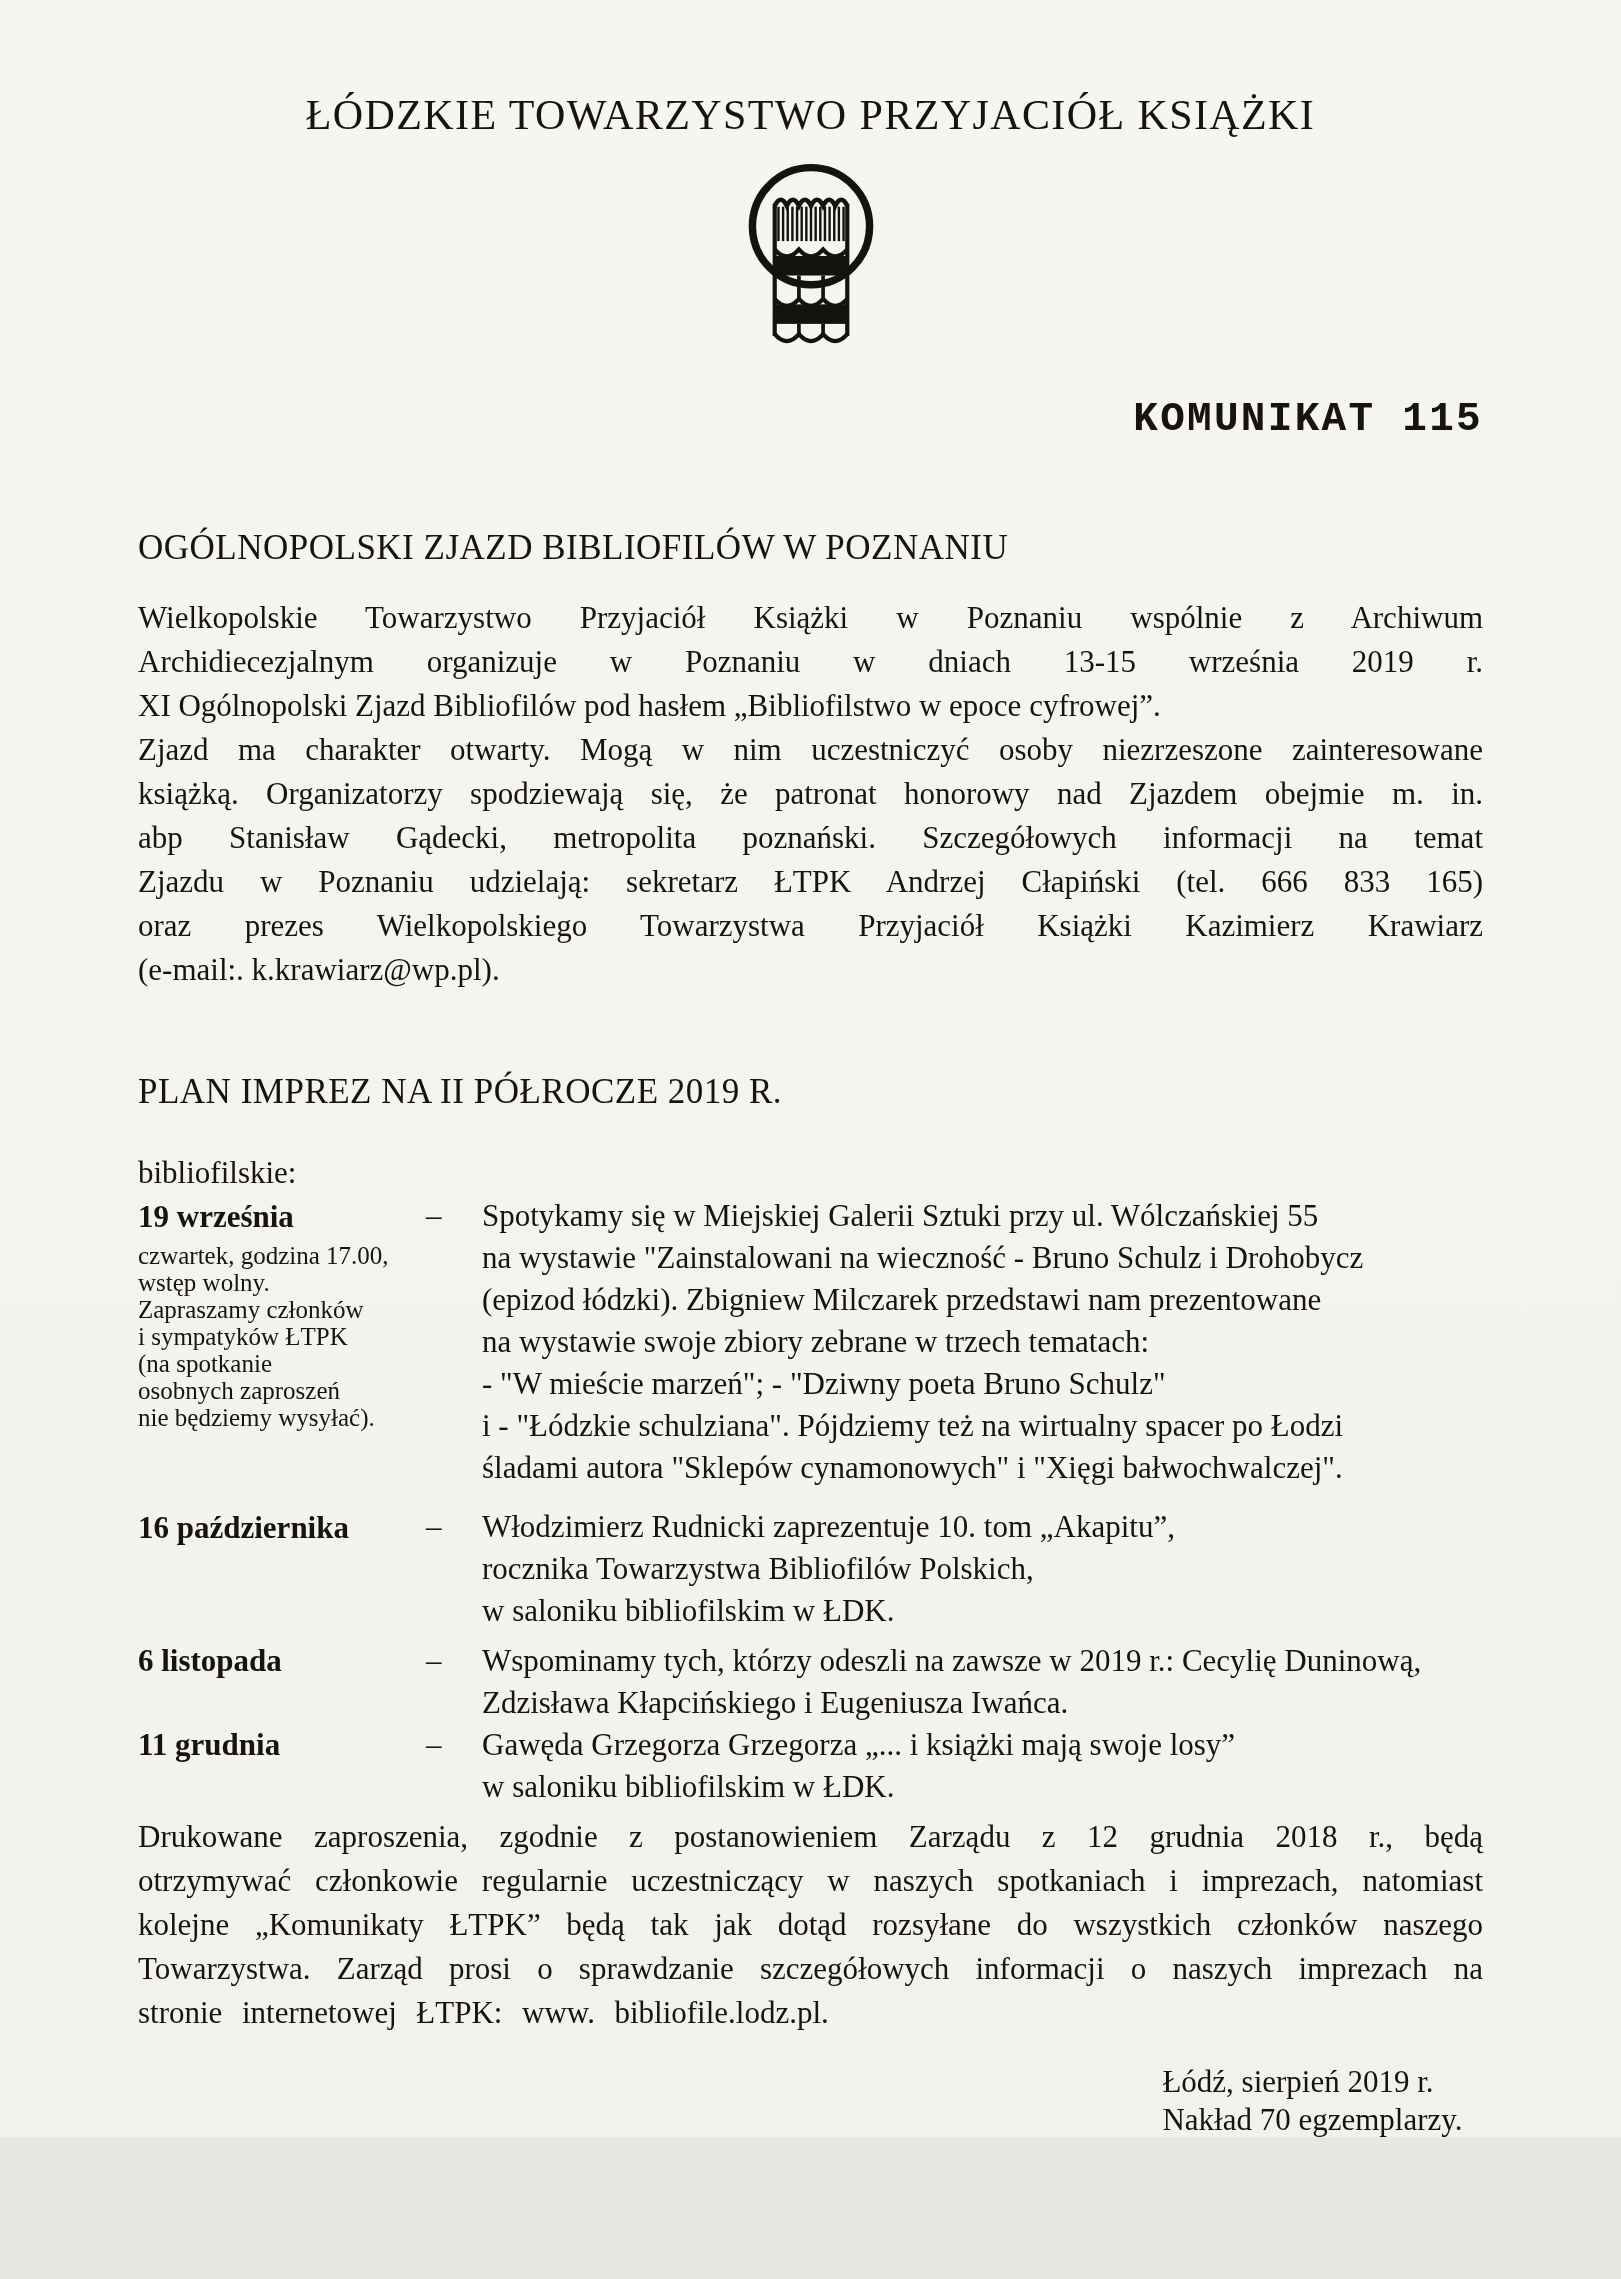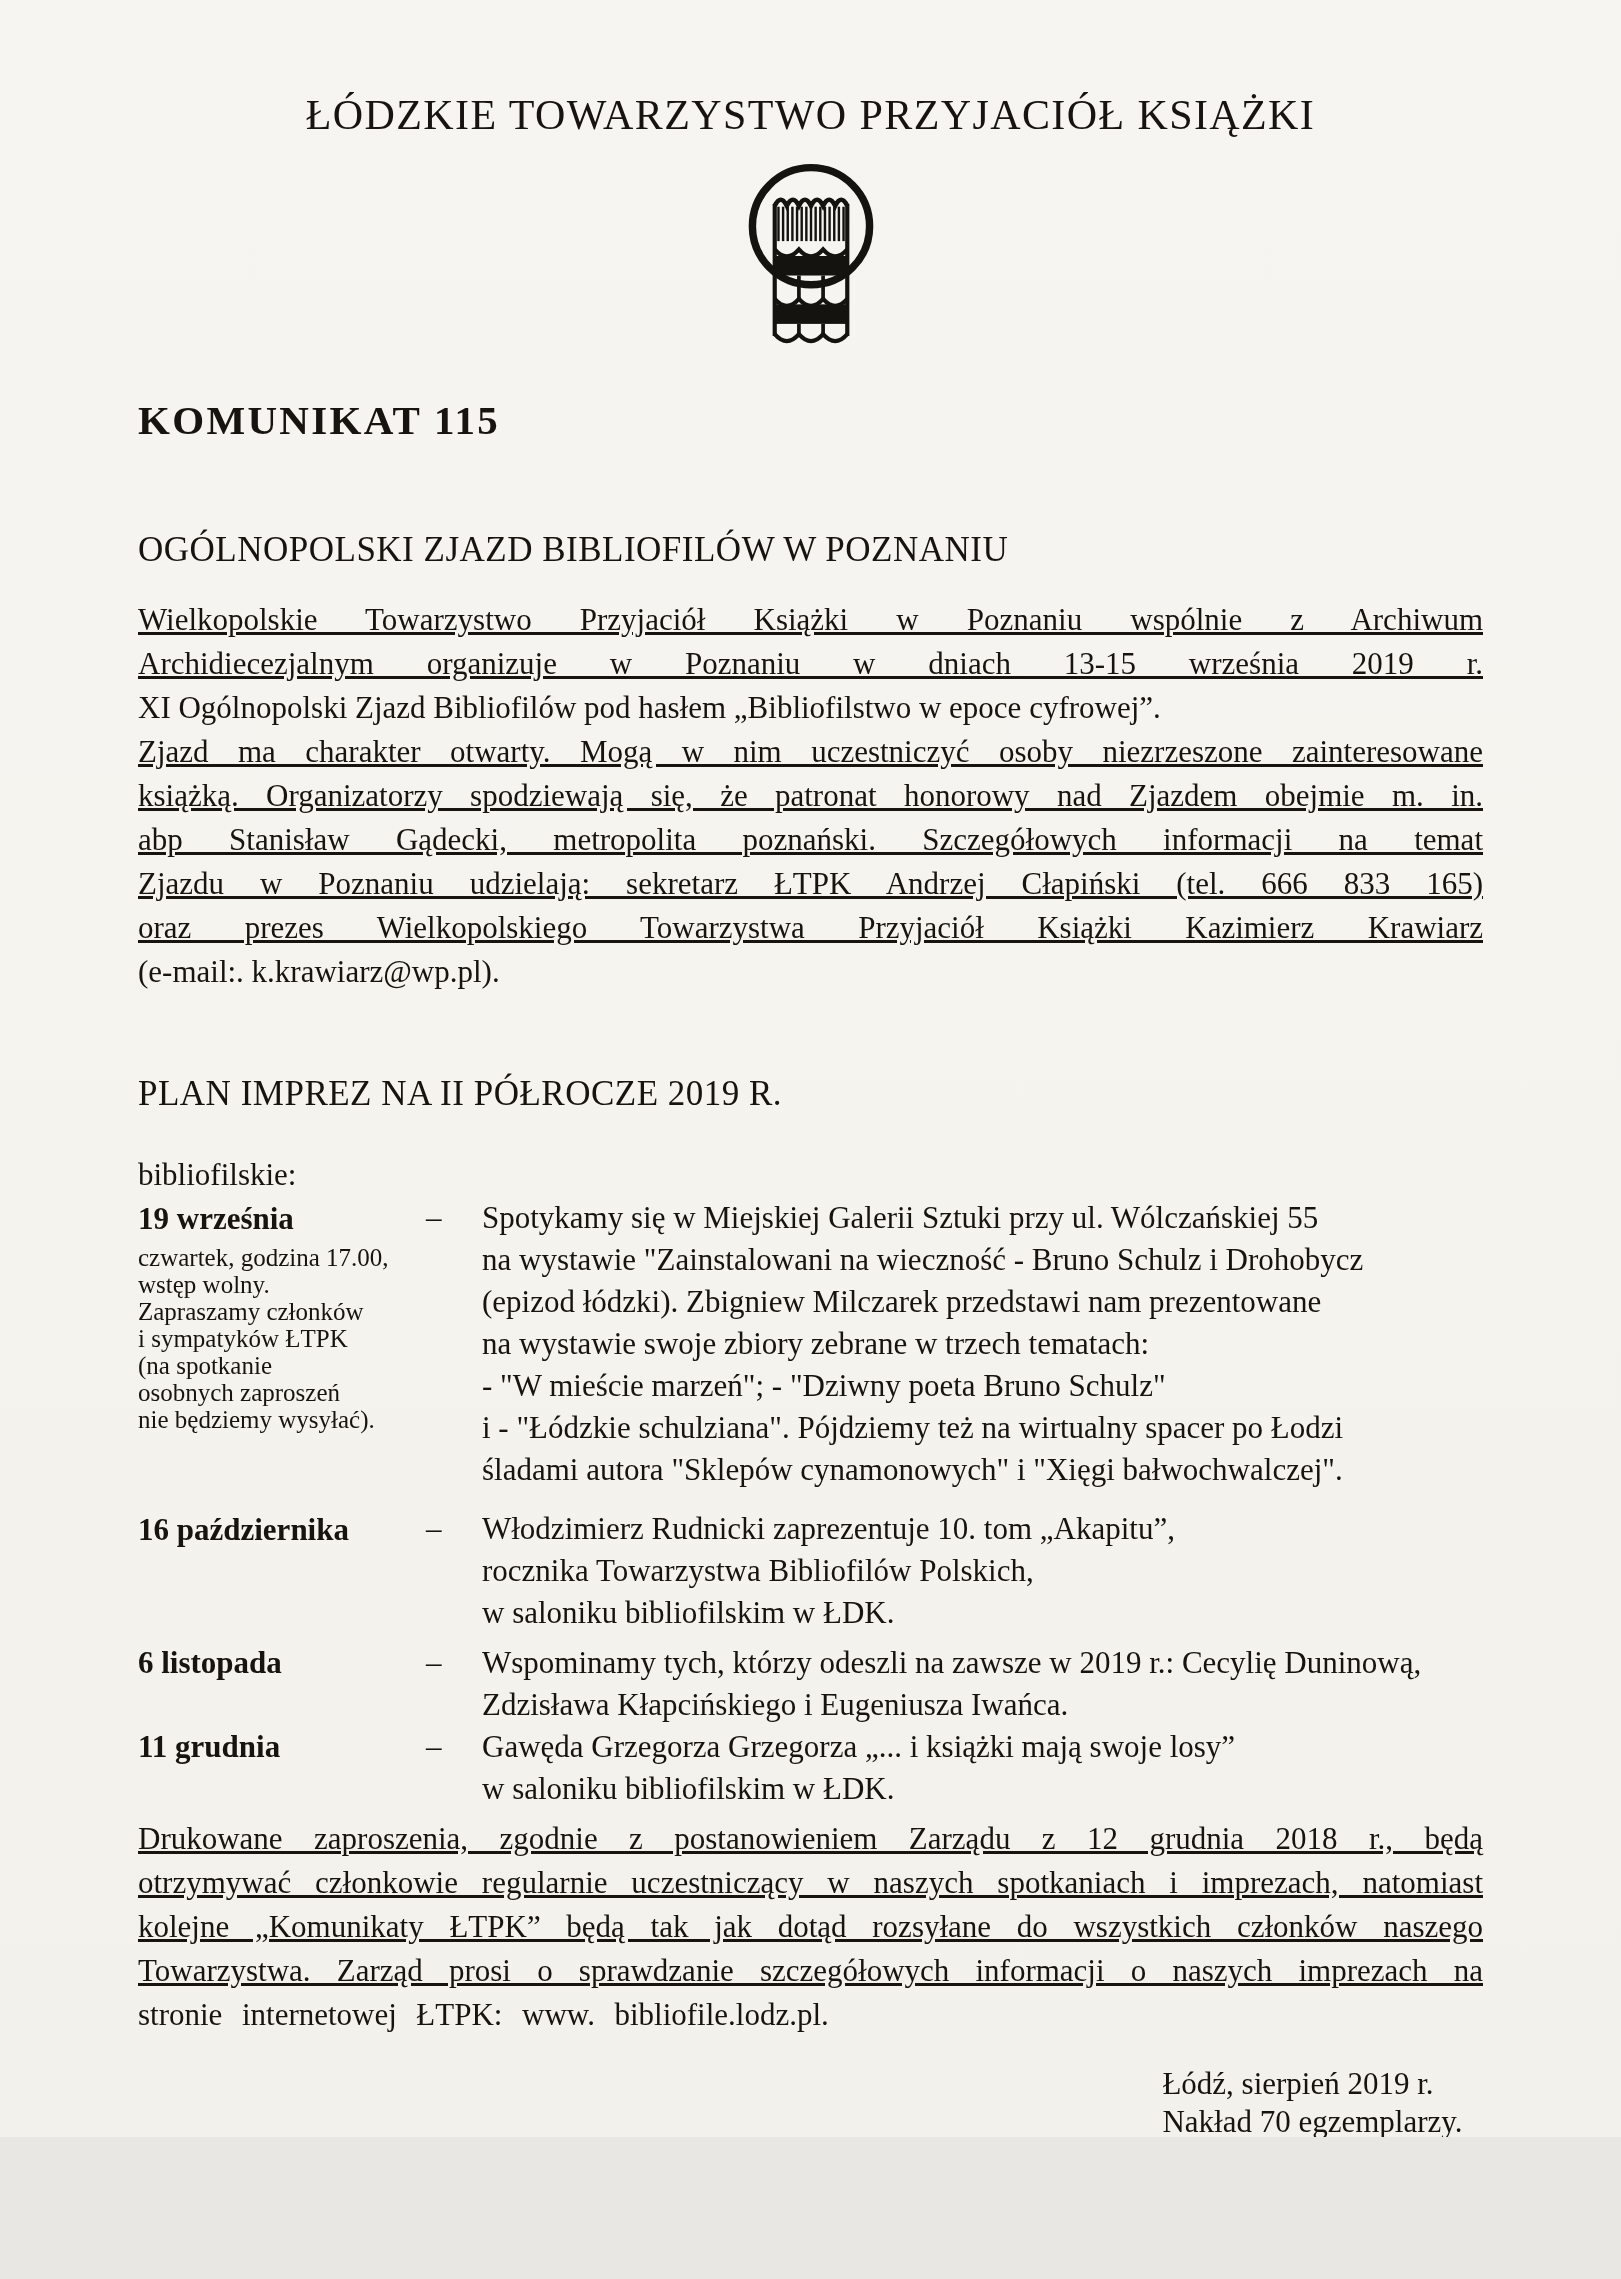--- a/index.html
+++ b/index.html
@@ -15,33 +15,33 @@
   }
   
   .org-title{
     padding-top:91px; margin:0 -37px;
     text-align:center; white-space:nowrap;
     font-size:42px; font-weight:400; letter-spacing:1.4px;
   }
   .logo-wrap{ margin:24px auto 0; width:142px; height:186px; }
   .logo-wrap svg{ display:block; width:100%; height:100%; }
   .bulletin-title{
-    margin-top:47px; text-align:left;
-    font-size:41px; font-weight:700; letter-spacing:2.3px;
+    margin-top:47px; text-align:right;
+    font-size:41px; font-weight:700; letter-spacing:2.3px;font-family:Liberation Mono, monospace;
   }
   
   .sec-heading{ font-size:35px; font-weight:400; letter-spacing:0.5px; }
   .congress-heading{ margin-top:86px; }
   .plan-heading{ margin-top:80px; }
   
   .text-block{ margin-top:28px; font-size:31px; line-height:44px; }
   .intro-block{ margin-top:39px; font-size:31px; line-height:44px; }
   .closing-block{ margin-top:7.5px; font-size:31px; line-height:44px; }
   .tline{ text-align:left; }
-  .tline.just{ text-align:justify; text-align-last:justify;text-decoration:underline; }
+  .tline.just{ text-align:justify; text-align-last:justify; }
   .tline.wide{ word-spacing:.38em; }
   
   .events{ font-size:31px; }
   .event-row{ display:flex; align-items:flex-start;gap:24px; }
   .event-row:nth-child(2){ margin-top:17px; }
   .event-row:nth-child(3){ margin-top:7.5px; }
   .event-row:nth-child(4){ margin-top:0; }
   .event-date-cell{ flex:0 0 264px; width:264px; }
   .event-date{ font-weight:700; line-height:42px; padding-top:0.9px; }
   .event-note{ margin-top:3.7px; font-size:25px; line-height:27px; padding-right:28px; }

